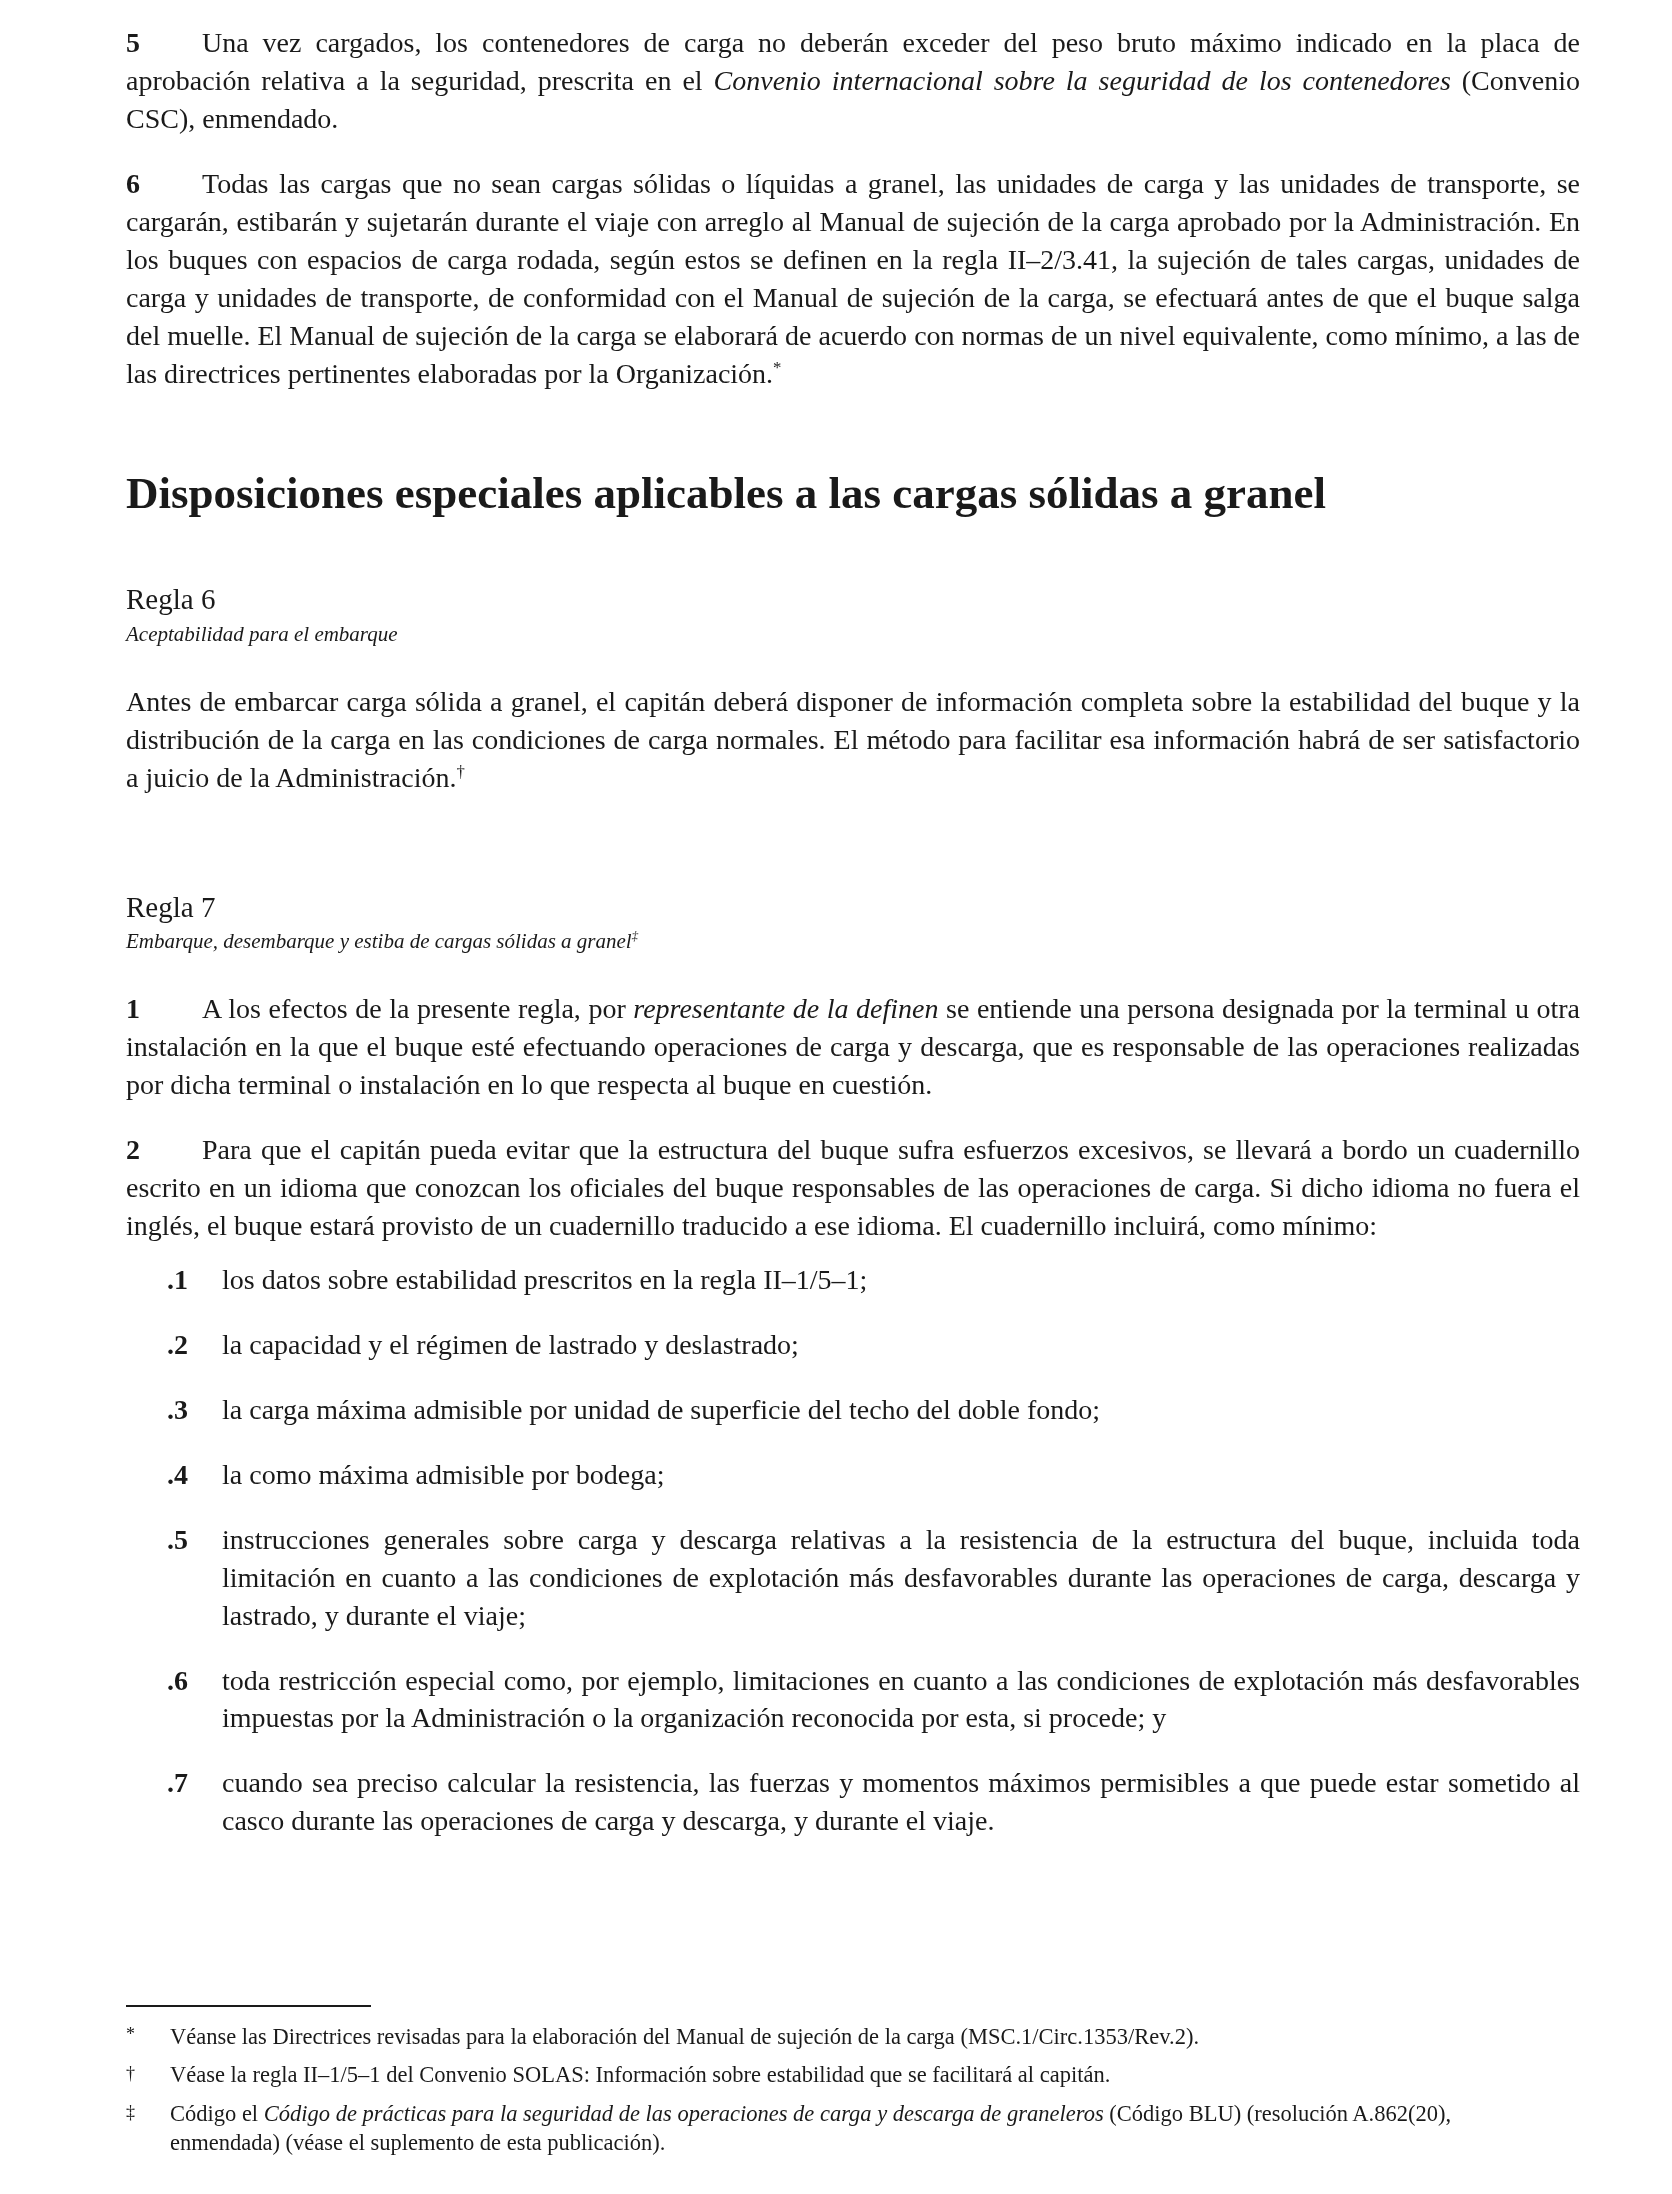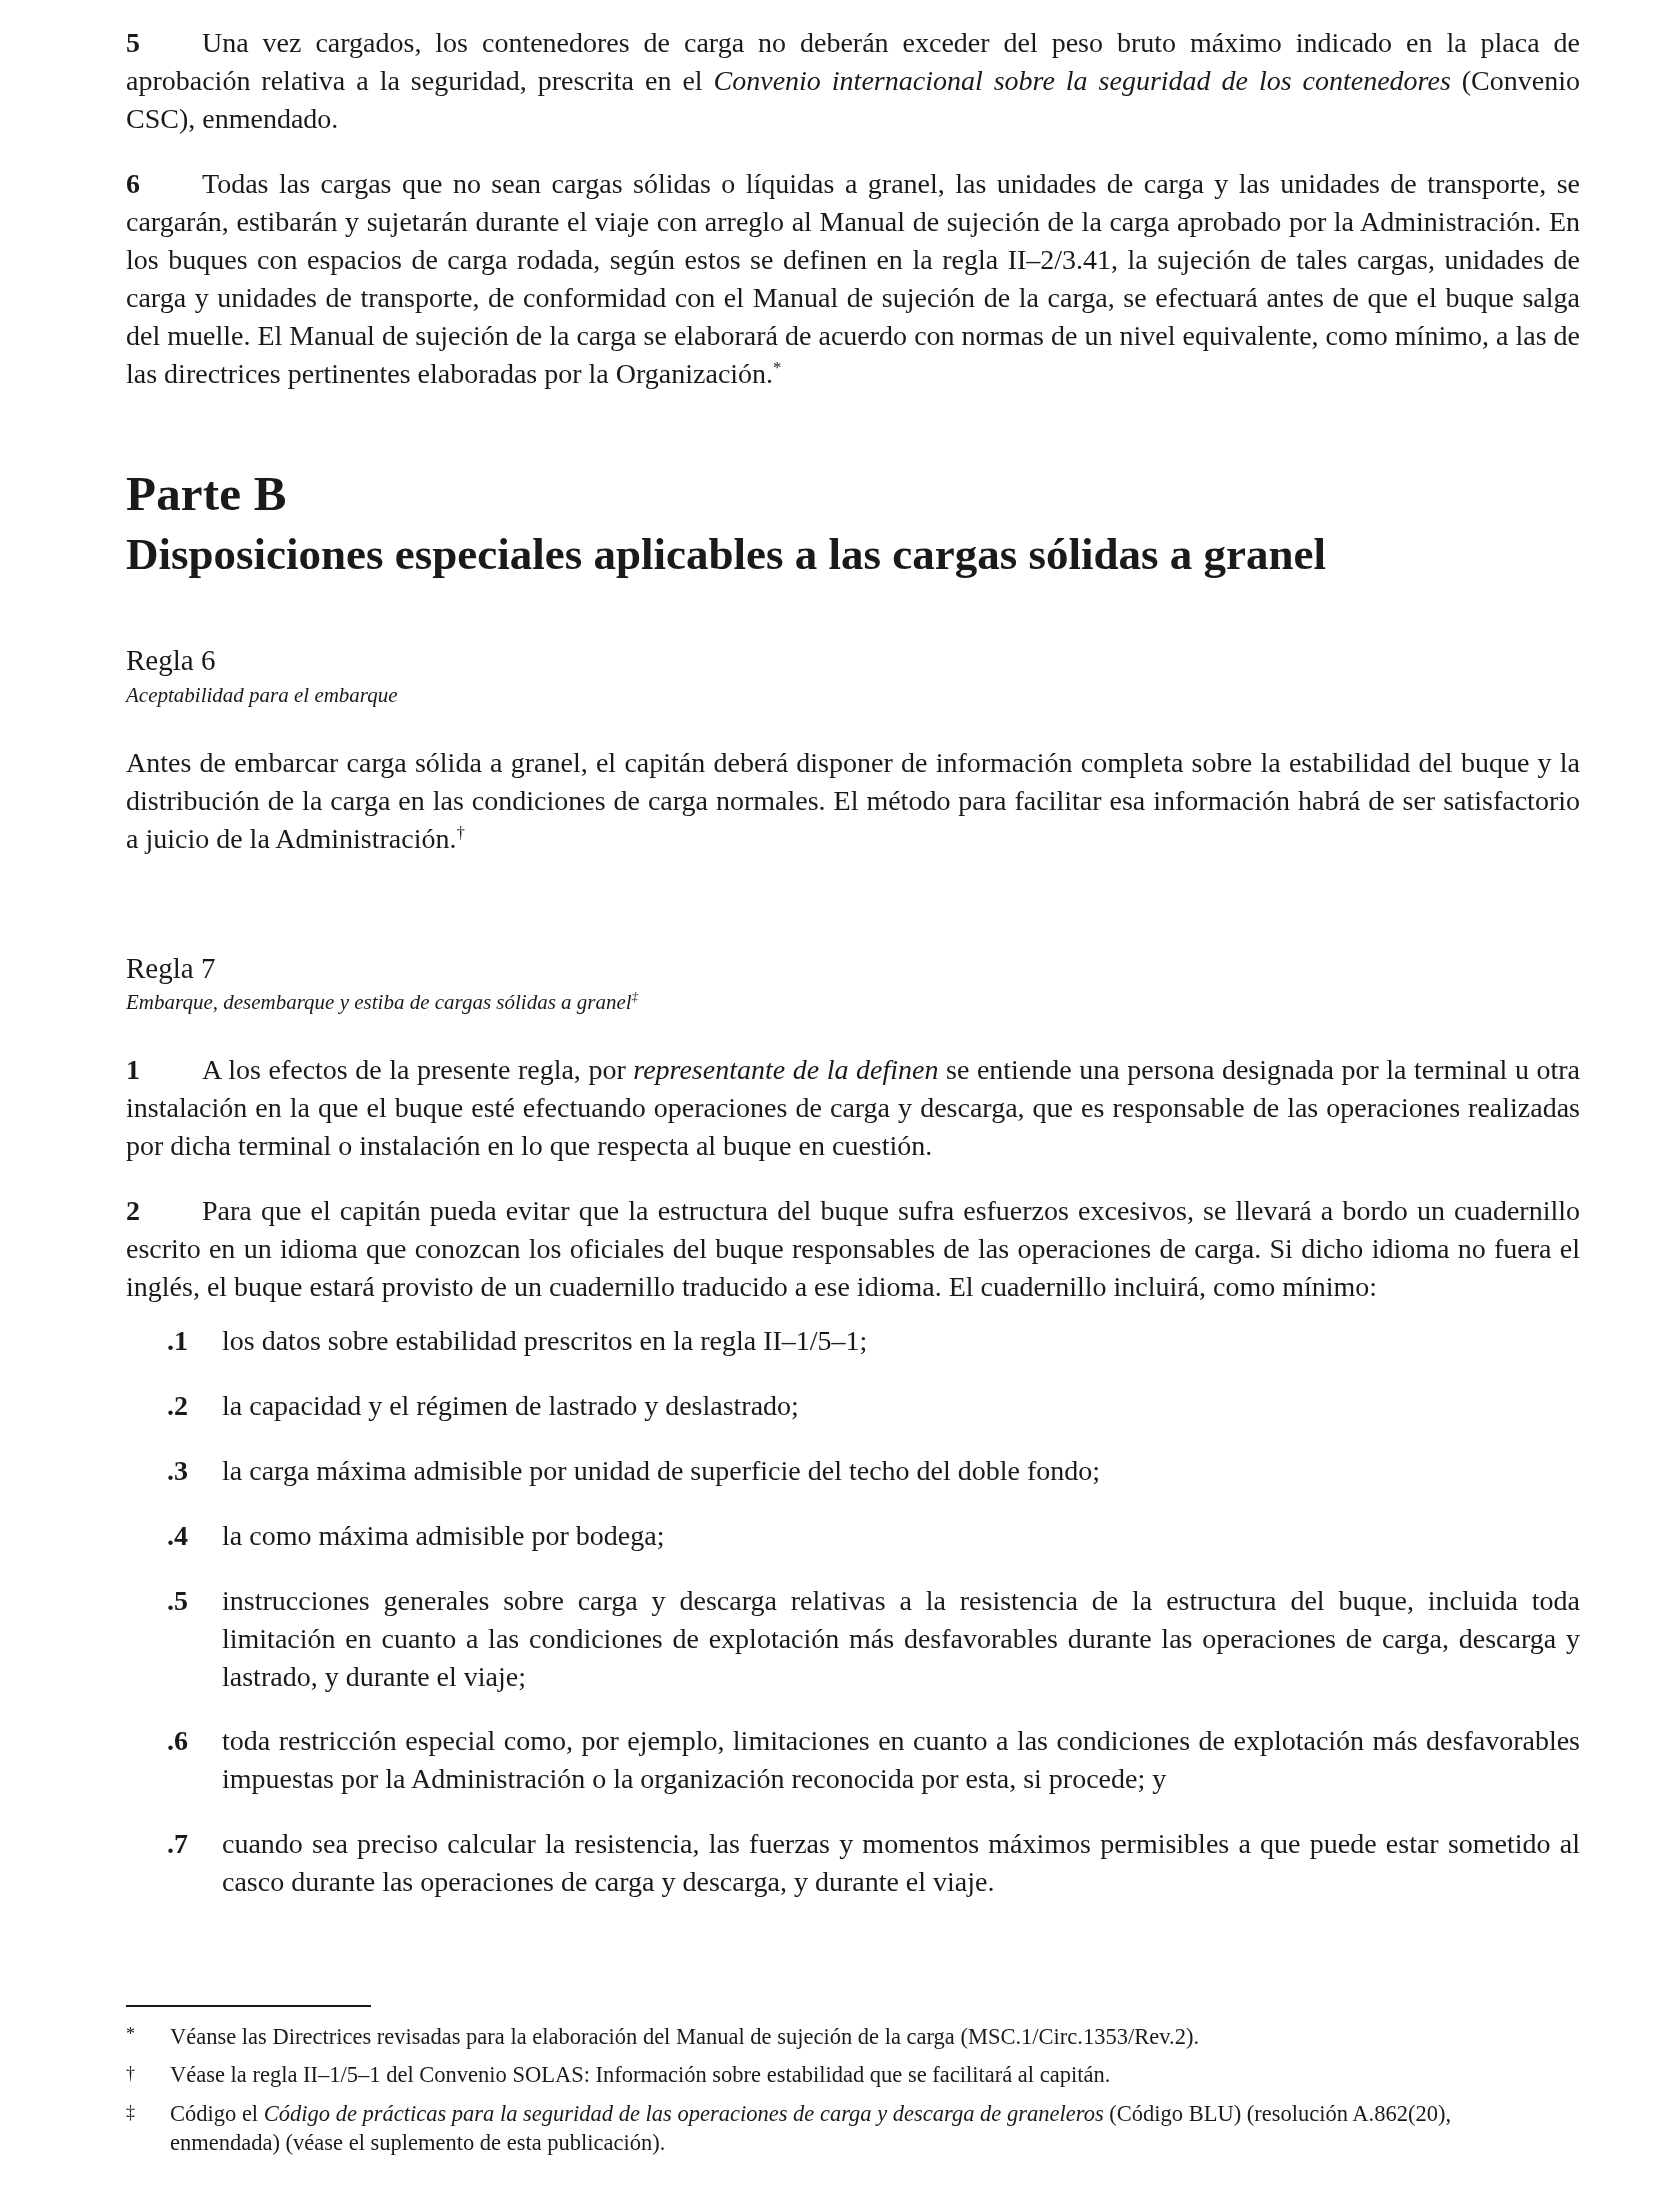--- a/index.html
+++ b/index.html
@@ -151,21 +151,20 @@
 
     <p class="para">
       <span class="num">5</span><span>Una vez cargados, los contenedores de carga no deberán exceder del peso bruto máximo indicado en la placa de aprobación relativa a la seguridad, prescrita en el </span><i>Convenio internacional sobre la seguridad de los contenedores</i><span> (Convenio CSC), enmendado.</span>
     </p>
 
     <p class="para">
       <span class="num">6</span><span>Todas las cargas que no sean cargas sólidas o líquidas a granel, las unidades de carga y las unidades de transporte, se cargarán, estibarán y sujetarán durante el viaje con arreglo al Manual de sujeción de la carga aprobado por la Administración. En los buques con espacios de carga rodada, según estos se definen en la regla II–2/3.41, la sujeción de tales cargas, unidades de carga y unidades de transporte, de conformidad con el Manual de sujeción de la carga, se efectuará antes de que el buque salga del muelle. El Manual de sujeción de la carga se elaborará de acuerdo con normas de un nivel equivalente, como mínimo, a las de las directrices pertinentes elaboradas por la Organización.</span><sup class="fn">*</sup>
     </p>
 
     <div class="part-block">
-      <h1 class="part-title">Parte B</h1>
       <h2 class="part-subtitle">Disposiciones especiales aplicables a las cargas sólidas a granel</h2>
     </div>
 
     <div class="rule-block">
       <h3 class="rule-title">Regla 6</h3>
       <div class="rule-sub">Aceptabilidad para el embarque</div>
       <p class="para"><span class="hang">Antes de embarcar carga sólida a granel, el capitán deberá disponer de información completa sobre la estabilidad del buque y la distribución de la carga en las condiciones de carga normales. El método para facilitar esa información habrá de ser satisfactorio a juicio de la Administración.</span><sup class="fn">†</sup></p>
     </div>
 
     <div class="gap-lg"></div>

